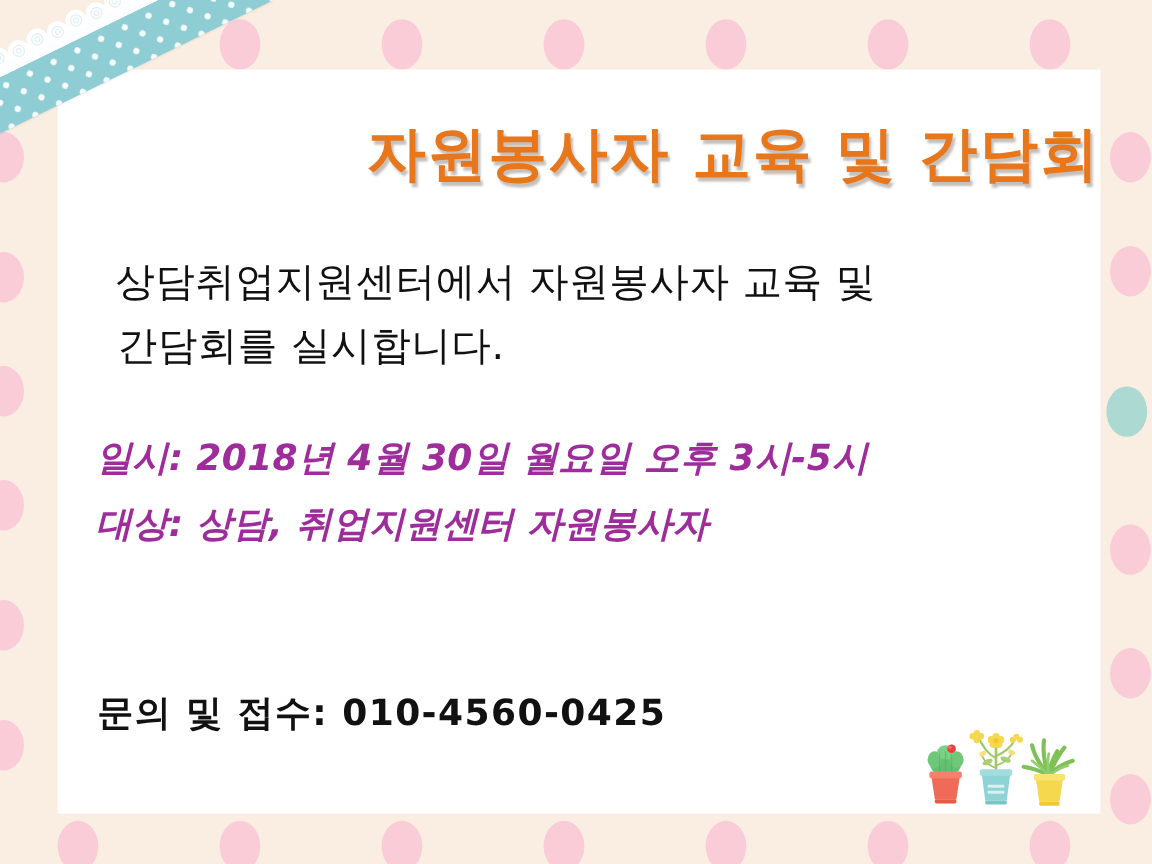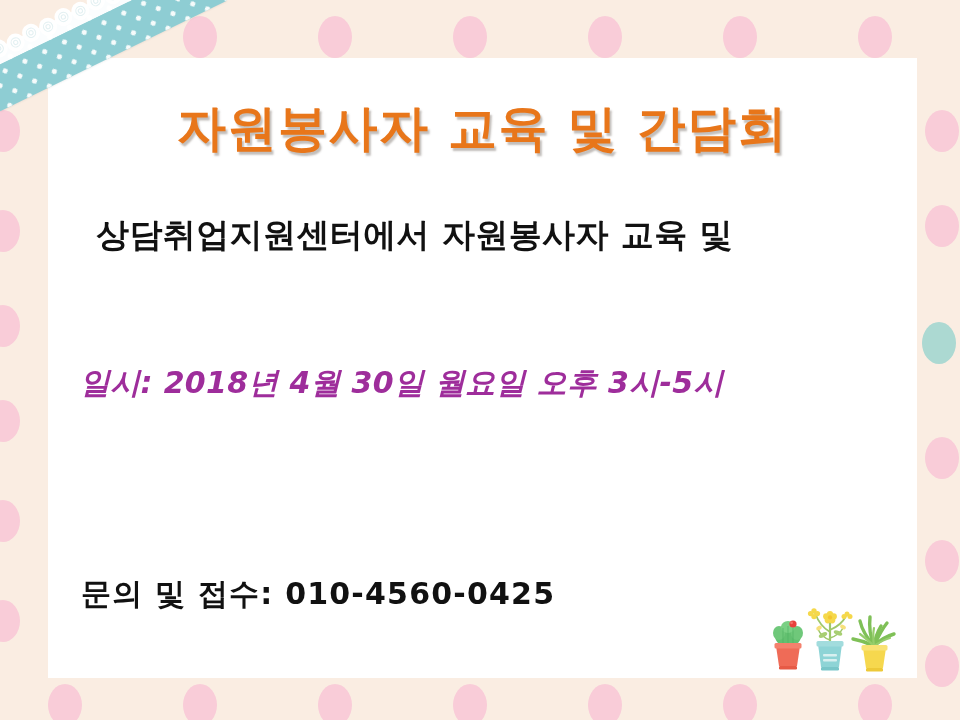--- a/index.html
+++ b/index.html
@@ -94,42 +94,42 @@
     overflow: visible;
   }
   .washi-lace svg { display: block; }
 
   
   .title {
     position: absolute;
     left: 0;
     right: 0;
     top: 38px;
-    text-align: center;
+    text-align: right;
     font-size: 49px;
     font-weight: bold;
     letter-spacing: 1.5px;
     color: #e8761a;
     text-shadow: 2px 3px 2px rgba(120,110,105,0.45);
     white-space: nowrap;
   }
 
   
   .intro {
     position: absolute;
     left: 48px;
     top: 150px;
     width: 790px;
     color: #111111;
     font-size: 33px;
     line-height: 1.62;
     letter-spacing: 0.4px;
     font-weight: 500;
   }
-  .intro .line { display: block; white-space: nowrap; font-weight: bold; }
+  .intro .line { display: block; white-space: nowrap; }
   .intro .line.l2 { padding-left: 2px; }
 
   
   .details {
     position: absolute;
     left: 32px;
     top: 298px;
     color: #9e2d9b;
     font-size: 30px;
     font-weight: bold;
@@ -203,24 +203,26 @@
     <div class="bg-dot" style="left:723px; top:684px;"></div>
     <div class="bg-dot" style="left:858px; top:684px;"></div>
   </div>
 
   <div class="card">
 
     <h1 class="title">자원봉사자 교육 및 간담회</h1>
 
     <div class="intro">
       <span class="line l1">상담취업지원센터에서 자원봉사자 교육 및</span>
+      <span class="line l2">간담회를 실시합니다.</span>
     </div>
 
     <div class="details">
       <span class="dline">일시: 2018년 4월 30일 월요일 오후 3시-5시</span>
+      <span class="dline">대상: 상담, 취업지원센터 자원봉사자</span>
     </div>
 
     <div class="contact">문의 및 접수: 010-4560-0425</div>
 
     <div class="plants">
       <svg width="136" height="86" viewBox="0 0 136 86" xmlns="http://www.w3.org/2000/svg">
 
         <g>
 
           <ellipse cx="25" cy="48" rx="13" ry="11" fill="#63c070"></ellipse>

